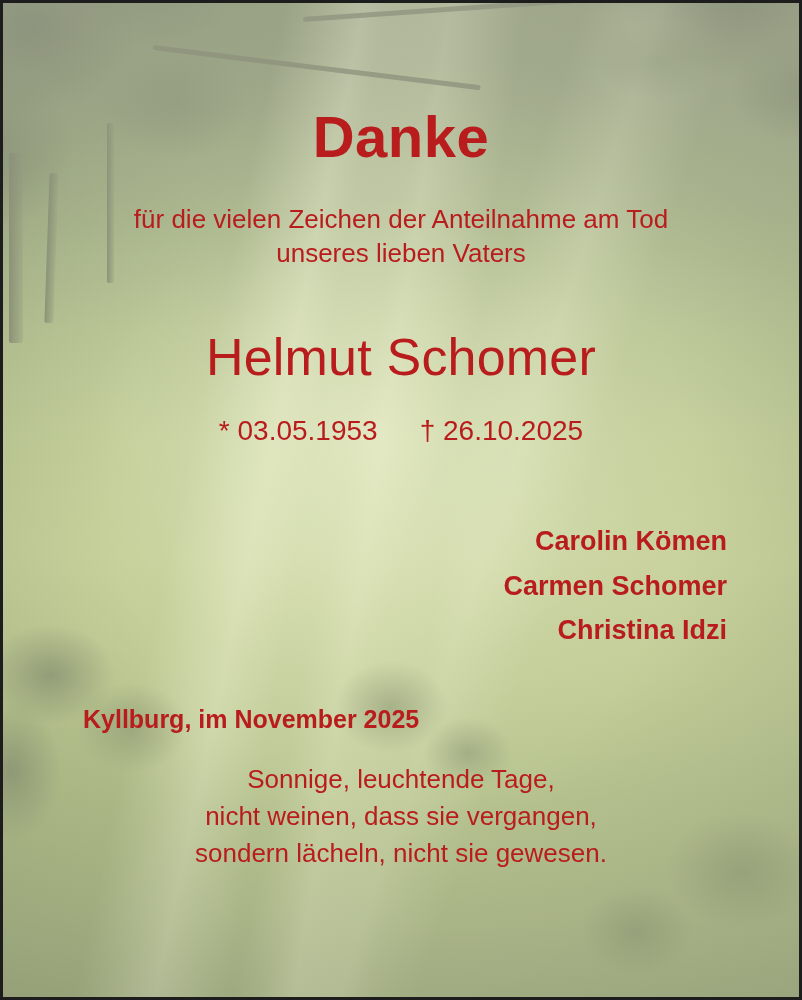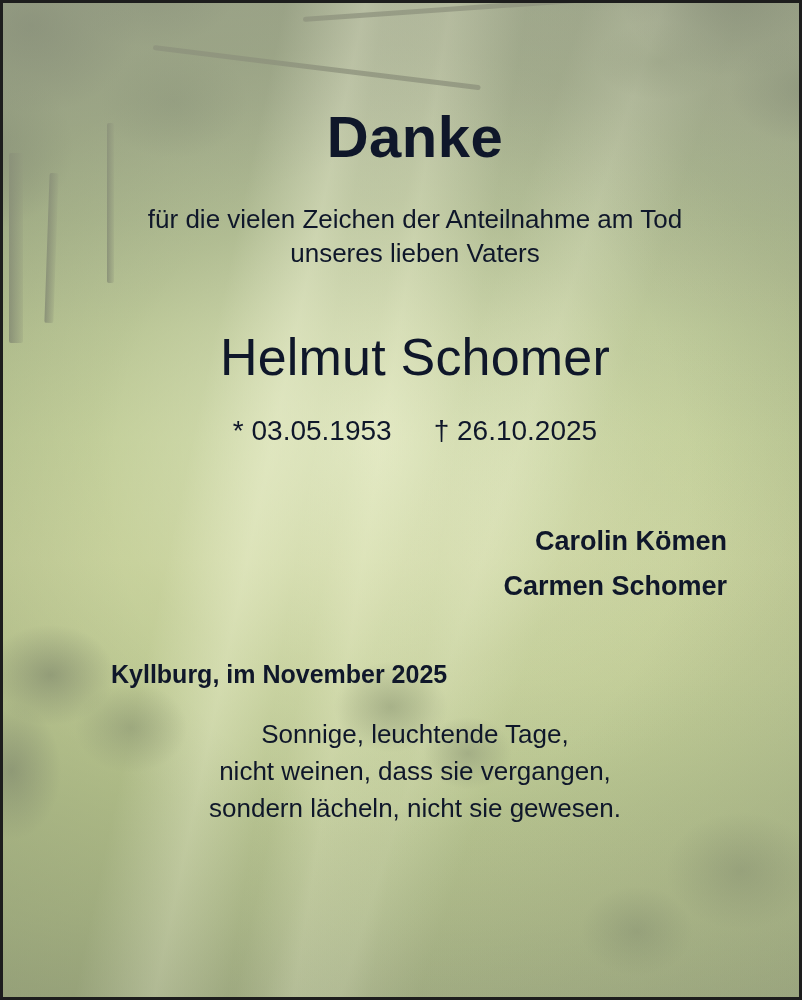--- a/index.html
+++ b/index.html
@@ -129,23 +129,22 @@
     pointer-events: none;
     background: linear-gradient(to bottom, rgba(236,240,214,0.55), rgba(232,238,208,0.48) 45%, rgba(226,234,200,0.5));
   }
 
   
   .content {
     position: relative;
     z-index: 5;
     width: 100%;
     height: 100%;
-    color: #0f172a;
+    color: #b91c1c;
     text-align: center;
-    padding-left: 28px;
   }
   .danke {
     margin: 0;
     padding-top: 104px;
     font-size: 58px;
     font-weight: bold;
     letter-spacing: 0.5px;
     line-height: 1.05;
   }
   .intro {
@@ -225,20 +224,21 @@
     <p class="name">Helmut Schomer</p>
 
     <div class="dates">
       <span>* 03.05.1953</span>
       <span>† 26.10.2025</span>
     </div>
 
     <div class="survivors">
       <div>Carolin Kömen</div>
       <div>Carmen Schomer</div>
+      <div>Christina Idzi</div>
     </div>
 
     <div class="place">Kyllburg, im November 2025</div>
 
     <div class="verse">
       <div>Sonnige, leuchtende Tage,</div>
       <div>nicht weinen, dass sie vergangen,</div>
       <div>sondern lächeln, nicht sie gewesen.</div>
     </div>
 

